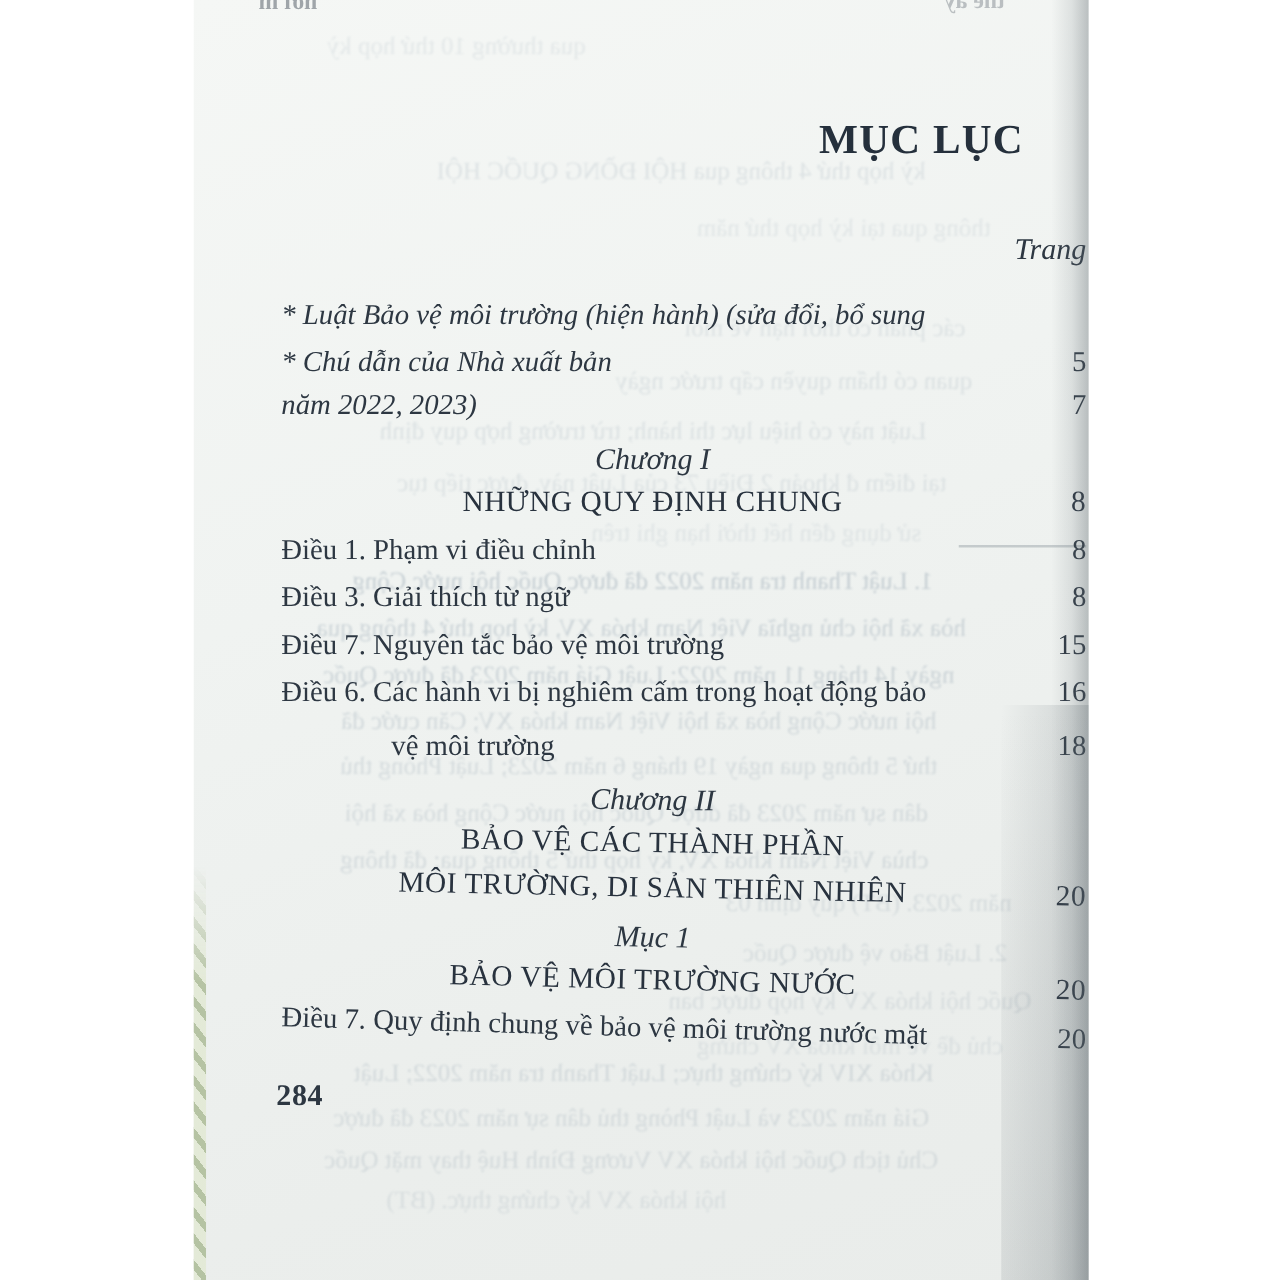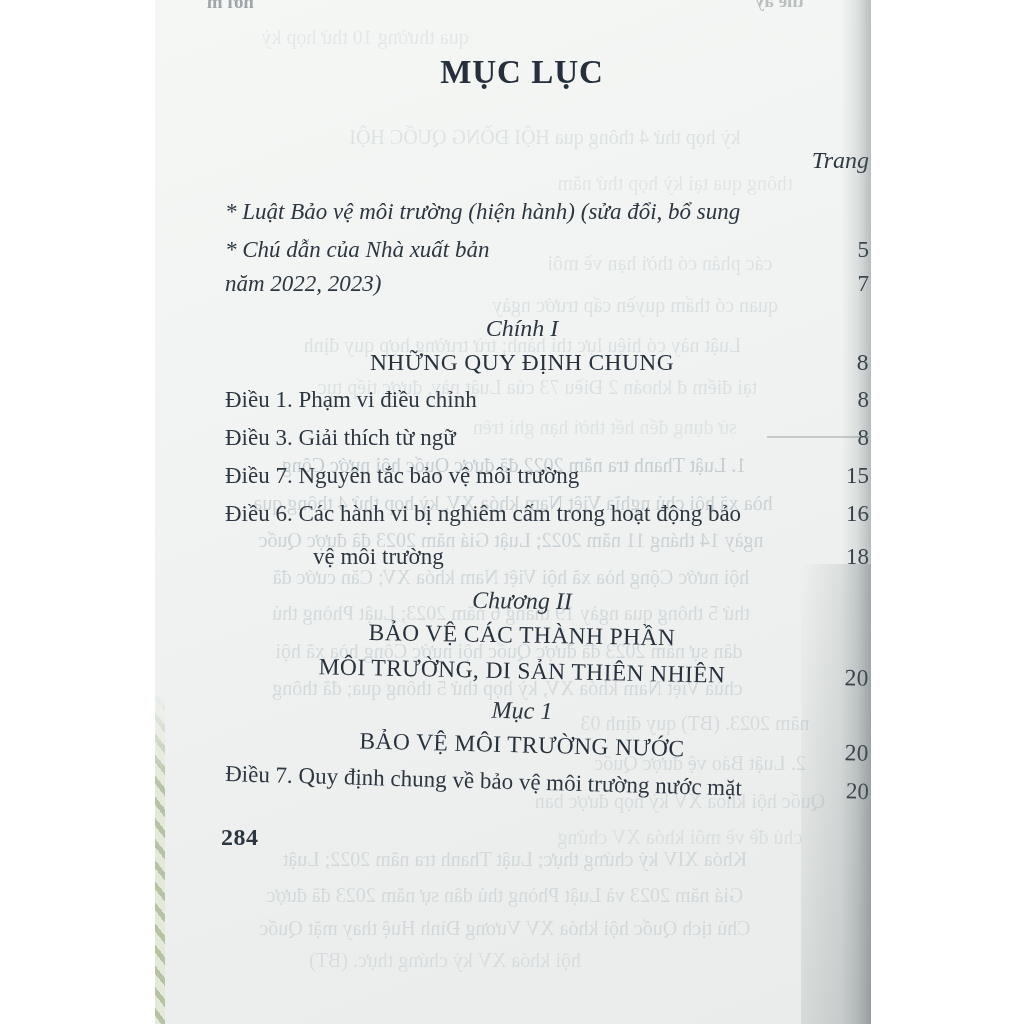--- a/index.html
+++ b/index.html
@@ -45,21 +45,21 @@
   }
   .ghost-rule{position:absolute;height:2px;background:rgba(100,112,124,.30);filter:blur(.5px);}
   .edge-mark{
     position:absolute;color:#39434f;font-size:19px;font-weight:bold;white-space:nowrap;
     transform:scaleX(-1);filter:blur(.6px);
   }
 
   
   .content{position:absolute;left:70px;top:0;width:644px;color:#2d3742;}
   .title{
-    margin-top:54px;text-align:center;padding-right:50px;
+    margin-top:94px;text-align:right;padding-right:50px;
     font-size:33px;font-weight:bold;letter-spacing:1px;color:#25303c;
   }
   .trang{margin-top:54px;text-align:right;font-style:italic;font-size:24px;line-height:30px;}
   .toc{margin-top:22px;}
 
   .row{position:relative;line-height:30px;font-size:23px;padding-right:50px;white-space:nowrap;}
   .row .pg{position:absolute;right:0;top:0;width:46px;text-align:right;font-style:normal;}
   .b-entry{margin-top:8px;}
   .b-entry-italic{margin-top:8px;font-style:italic;}
   .b-entry-italic-cont{margin-top:4px;font-style:italic;}
@@ -108,21 +108,21 @@
 
     <div class="edge-strip"></div>
 
     <div class="content">
       <div class="title">MỤC LỤC</div>
       <div class="trang">Trang</div>
       <div class="toc" id="toc">
           <div class="row b-entry-italic"><span>* Luật Bảo vệ môi trường (hiện hành) (sửa đổi, bổ sung</span></div>
           <div class="row b-entry-italic"><span>* Chú dẫn của Nhà xuất bản</span><span class="pg">5</span></div>
           <div class="row b-entry-italic-cont"><span>năm 2022, 2023)</span><span class="pg">7</span></div>
-          <div class="row b-chapter"><span>Chính I</span></div>
+          <div class="row b-chapter"><span>Chương I</span></div>
           <div class="row b-heading"><span>NHỮNG QUY ĐỊNH CHUNG</span><span class="pg">8</span></div>
           <div class="row b-entry"><span>Điều 1. Phạm vi điều chỉnh</span><span class="pg">8</span></div>
           <div class="row b-entry"><span>Điều 3. Giải thích từ ngữ</span><span class="pg">8</span></div>
           <div class="row b-entry"><span>Điều 7. Nguyên tắc bảo vệ môi trường</span><span class="pg">15</span></div>
           <div class="row b-entry"><span class="pg">16</span></div>
           <div class="row b-entry"><span>Điều 6. Các hành vi bị nghiêm cấm trong hoạt động bảo</span></div>
           <div class="row b-entry-cont-indent"><span>vệ môi trường</span><span class="pg">18</span></div>
           <div class="row b-chapter" style="transform: rotate(0.8deg);"><span>Chương II</span></div>
           <div class="row b-heading-nopage" style="transform: rotate(1deg);"><span>BẢO VỆ CÁC THÀNH PHẦN</span></div>
           <div class="row b-heading" style="transform: rotate(1.2deg);"><span>MÔI TRƯỜNG, DI SẢN THIÊN NHIÊN</span><span class="pg">20</span></div>

